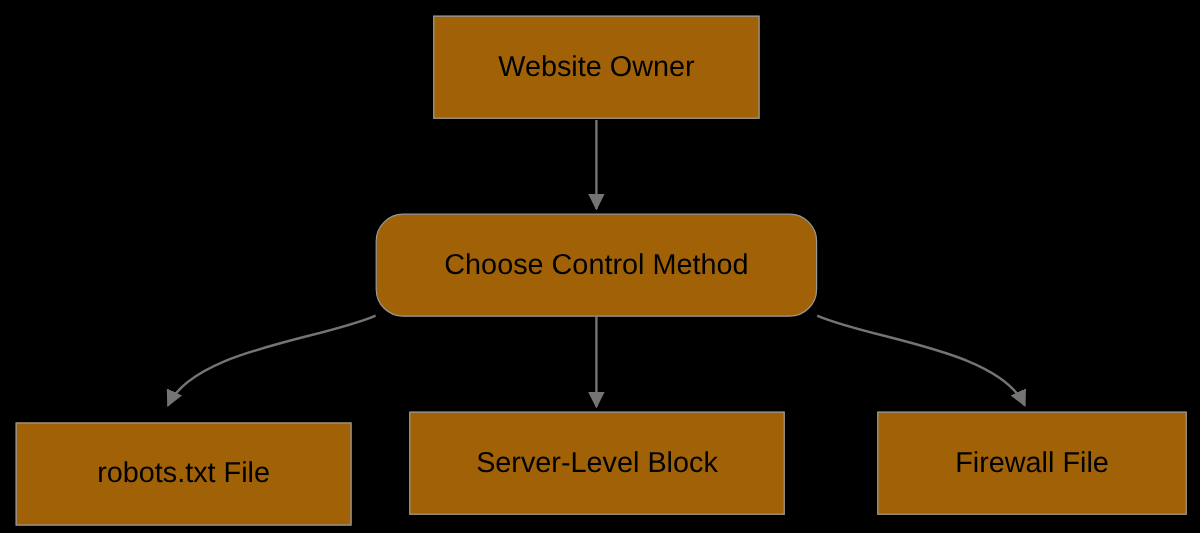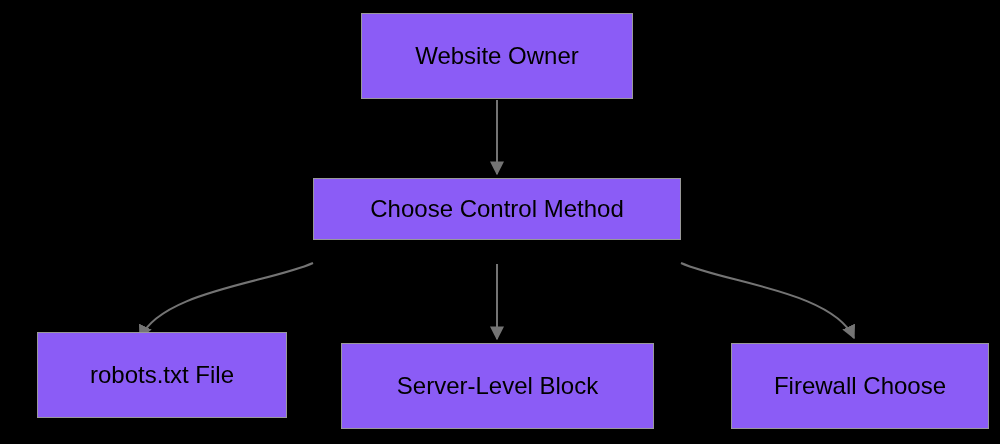--- a/index.html
+++ b/index.html
@@ -18,36 +18,36 @@
   .edges-layer {
     position: absolute;
     left: 0;
     top: 0;
     width: 1000px;
     height: 444px;
   }
   .node {
     position: absolute;
     box-sizing: border-box;
-    background: #8b5cf6;
+    background: #a16207;
     border: 1.5px solid #999999;
     display: flex;
     align-items: center;
     justify-content: center;
   }
   .node .label {
     color: #000000;
     font-size: 24px;
     line-height: 1.2;
     white-space: nowrap;
     text-align: center;
   }
   .node-website-owner        { left: 361px; top: 13px;  width: 272px; height: 86px; }
-  .node-choose-control       { left: 313px; top: 178px; width: 368px; height: 62px; }
-  .node-robots-txt           { left: 13px;  top: 332px; width: 250px; height: 86px; margin-left: 24px; }
+  .node-choose-control       { left: 313px; top: 178px; width: 368px; height: 86px; border-radius: 23px; }
+  .node-robots-txt           { left: 13px;  top: 352px; width: 280px; height: 86px; }
   .node-server-level-block   { left: 341px; top: 343px; width: 313px; height: 86px; justify-content: center; }
   .node-firewall-rules       { left: 731px; top: 343px; width: 258px; height: 86px; }
 </style>
 </head>
 <body>
 
 <div class="canvas">
 
   <svg class="edges-layer" width="1000" height="444" viewBox="0 0 1000 444" xmlns="http://www.w3.org/2000/svg" aria-hidden="true">
     <defs>
@@ -75,16 +75,16 @@
 
   <div class="node node-robots-txt">
     <span class="label">robots.txt File</span>
   </div>
 
   <div class="node node-server-level-block">
     <span class="label">Server-Level Block</span>
   </div>
 
   <div class="node node-firewall-rules">
-    <span class="label">Firewall Choose</span>
+    <span class="label">Firewall File</span>
   </div>
 
 </div>
 
 </body></html>

